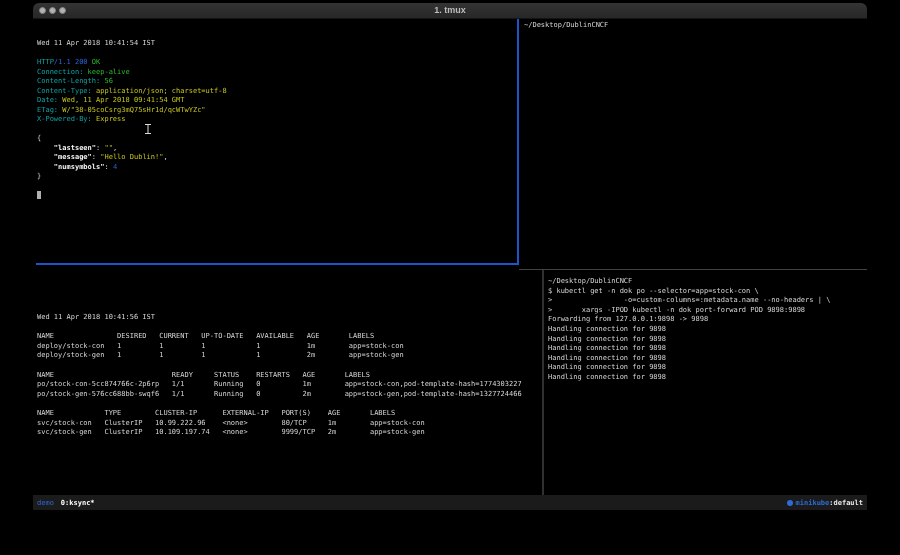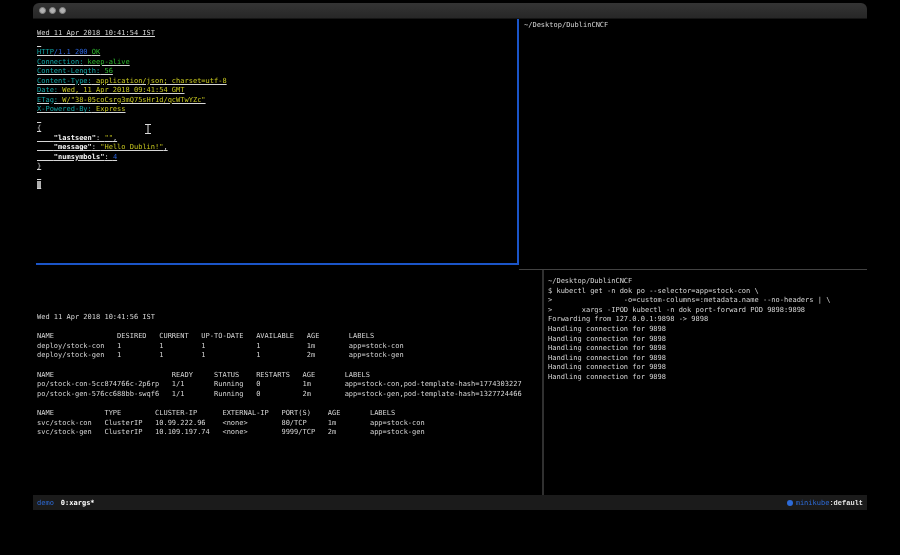--- a/index.html
+++ b/index.html
@@ -10,39 +10,39 @@
   .titlebar{position:relative;height:15px;background:linear-gradient(#343434,#272727);
             border-bottom:1px solid #151515;}
   .lights{position:absolute;left:6px;top:4px;display:flex;gap:3px;}
   .light{width:7px;height:7px;border-radius:50%;background:#b2b2b2;border:1px solid #828282;
          box-sizing:border-box;display:inline-block;}
   .title{position:absolute;left:0;right:0;top:2px;text-align:center;font-family:"Liberation Sans",sans-serif;
          font-size:9px;font-weight:bold;color:#bdbdbd;}
   .term{position:absolute;left:0;top:16px;right:0;bottom:0;background:#000;}
   .pane{position:absolute;overflow:hidden;font-size:7px;line-height:9.5px;white-space:pre;color:#d6d6d6;}
   .pane .line{height:9.5px;}
-  .pane-tl{left:0;top:0;width:483px;height:244px;padding:10px 0 0 4px;text-decoration:underline;}
+  .pane-tl{left:0;top:10px;width:483px;height:244px;padding:10px 0 0 4px;}
   .pane-tr{left:487px;top:0;right:0;height:244px;padding:2px 0 0 4px;}
   .pane-bl{left:0;top:246px;width:509px;bottom:15px;padding:12px 0 0 4px;line-height:9.6px;margin-top:36px;}
   .pane-bl .line{height:9.6px;}
   .pane-br{left:512px;top:246px;right:0;bottom:15px;padding:12px 0 0 3px;line-height:9.6px;}
   .pane-br .line{height:9.6px;}
   .divider{position:absolute;}
   .div-v-top{left:484px;top:0;width:2px;height:246px;background:#1b55c8;}
   .div-h-left{left:3px;top:244px;width:483px;height:2px;background:#1b55c8;}
   .div-h-right{left:486px;top:250px;right:0;height:1px;background:#424242;}
   .div-v-bottom{left:509px;top:251px;width:2px;bottom:15px;background:#303030;}
   .statusbar{position:absolute;left:0;right:0;bottom:0;height:15px;background:#1b1b1b;
              display:flex;align-items:center;padding:0 4px;font-size:7px;color:#e8e8e8;white-space:pre;}
   .sess{color:#2d6bd8;margin-right:7px;}
   .win{color:#ffffff;font-weight:bold;}
   .sb-right{margin-left:auto;display:flex;align-items:center;}
   .kicon{width:6px;height:6px;border-radius:50%;background:#2d6bd8;display:inline-block;margin-right:3px;}
-  .ctx{color:#2d6bd8;font-weight:normal;}
-  .ns{color:#e8e8e8;font-weight:bold;font-family:Liberation Mono, monospace;}
+  .ctx{color:#2d6bd8;font-weight:bold;}
+  .ns{color:#e8e8e8;font-weight:bold;}
   
   .c-def{color:#d6d6d6;}
   .c-cyan{color:#0fa3a3;}
   .c-blue{color:#2a62d8;}
   .c-green{color:#2eb82e;}
   .c-yellow{color:#c6c61e;}
   .c-key{color:#f5f5f5;font-weight:bold;}
   .c-cursor{background:#b0b0b0;color:#b0b0b0;}
   .mouse-pointer{position:absolute;left:144px;top:123px;}
 </style>
@@ -50,36 +50,37 @@
 <body>
 
 <div class="screen">
   <div class="window">
     <div class="titlebar">
       <div class="lights">
         <span class="light"></span>
         <span class="light"></span>
         <span class="light"></span>
       </div>
+      <div class="title">1. tmux</div>
     </div>
 
     <div class="term">
       <div class="pane pane-tl"><div class="line"><span class="c-def">Wed 11 Apr 2018 10:41:54 IST</span></div><div class="line">&nbsp;</div><div class="line"><span class="c-cyan">HTTP</span><span class="c-blue">/1.1 200 </span><span class="c-green">OK</span></div><div class="line"><span class="c-cyan">Connection:</span><span class="c-green"> keep-alive</span></div><div class="line"><span class="c-cyan">Content-Length:</span><span class="c-green"> 56</span></div><div class="line"><span class="c-cyan">Content-Type:</span><span class="c-yellow"> application/json; charset=utf-8</span></div><div class="line"><span class="c-cyan">Date:</span><span class="c-yellow"> Wed, 11 Apr 2018 09:41:54 GMT</span></div><div class="line"><span class="c-cyan">ETag:</span><span class="c-yellow"> W/"38-05coCsrg3mQ75sHr1d/qcWTwYZc"</span></div><div class="line"><span class="c-cyan">X-Powered-By:</span><span class="c-yellow"> Express</span></div><div class="line">&nbsp;</div><div class="line"><span class="c-def">{</span></div><div class="line"><span class="c-def">    </span><span class="c-key">"lastseen"</span><span class="c-def">: </span><span class="c-yellow">""</span><span class="c-def">,</span></div><div class="line"><span class="c-def">    </span><span class="c-key">"message"</span><span class="c-def">: </span><span class="c-yellow">"Hello Dublin!"</span><span class="c-def">,</span></div><div class="line"><span class="c-def">    </span><span class="c-key">"numsymbols"</span><span class="c-def">: </span><span class="c-blue">4</span></div><div class="line"><span class="c-def">}</span></div><div class="line">&nbsp;</div><div class="line"><span class="c-cursor"> </span></div></div>
       <div class="pane pane-tr"><div class="line"><span class="c-def">~/Desktop/DublinCNCF</span></div></div>
       <div class="pane pane-bl"><div class="line"><span class="c-def">Wed 11 Apr 2018 10:41:56 IST</span></div><div class="line">&nbsp;</div><div class="line"><span class="c-def">NAME               DESIRED   CURRENT   UP-TO-DATE   AVAILABLE   AGE       LABELS</span></div><div class="line"><span class="c-def">deploy/stock-con   1         1         1            1           1m        app=stock-con</span></div><div class="line"><span class="c-def">deploy/stock-gen   1         1         1            1           2m        app=stock-gen</span></div><div class="line">&nbsp;</div><div class="line"><span class="c-def">NAME                            READY     STATUS    RESTARTS   AGE       LABELS</span></div><div class="line"><span class="c-def">po/stock-con-5cc874766c-2p6rp   1/1       Running   0          1m        app=stock-con,pod-template-hash=1774303227</span></div><div class="line"><span class="c-def">po/stock-gen-576cc688bb-swqf6   1/1       Running   0          2m        app=stock-gen,pod-template-hash=1327724466</span></div><div class="line">&nbsp;</div><div class="line"><span class="c-def">NAME            TYPE        CLUSTER-IP      EXTERNAL-IP   PORT(S)    AGE       LABELS</span></div><div class="line"><span class="c-def">svc/stock-con   ClusterIP   10.99.222.96    &lt;none&gt;        80/TCP     1m        app=stock-con</span></div><div class="line"><span class="c-def">svc/stock-gen   ClusterIP   10.109.197.74   &lt;none&gt;        9999/TCP   2m        app=stock-gen</span></div></div>
       <div class="pane pane-br"><div class="line"><span class="c-def">~/Desktop/DublinCNCF</span></div><div class="line"><span class="c-def">$ kubectl get -n dok po --selector=app=stock-con \</span></div><div class="line"><span class="c-def">&gt;                 -o=custom-columns=:metadata.name --no-headers | \</span></div><div class="line"><span class="c-def">&gt;       xargs -IPOD kubectl -n dok port-forward POD 9898:9898</span></div><div class="line"><span class="c-def">Forwarding from 127.0.0.1:9898 -&gt; 9898</span></div><div class="line"><span class="c-def">Handling connection for 9898</span></div><div class="line"><span class="c-def">Handling connection for 9898</span></div><div class="line"><span class="c-def">Handling connection for 9898</span></div><div class="line"><span class="c-def">Handling connection for 9898</span></div><div class="line"><span class="c-def">Handling connection for 9898</span></div><div class="line"><span class="c-def">Handling connection for 9898</span></div></div>
 
       <div class="divider div-v-top"></div>
       <div class="divider div-h-left"></div>
       <div class="divider div-h-right"></div>
       <div class="divider div-v-bottom"></div>
 
       <div class="statusbar">
         <span class="sess">demo</span>
-        <span class="win">0:xargs*</span>
+        <span class="win">0:ksync*</span>
         <span class="sb-right">
           <span class="kicon"></span>
           <span class="ctx">minikube</span>
           <span class="ns">:default</span>
         </span>
       </div>
     </div>
   </div>
 
   <svg class="mouse-pointer" width="8" height="12" viewBox="0 0 8 12">

